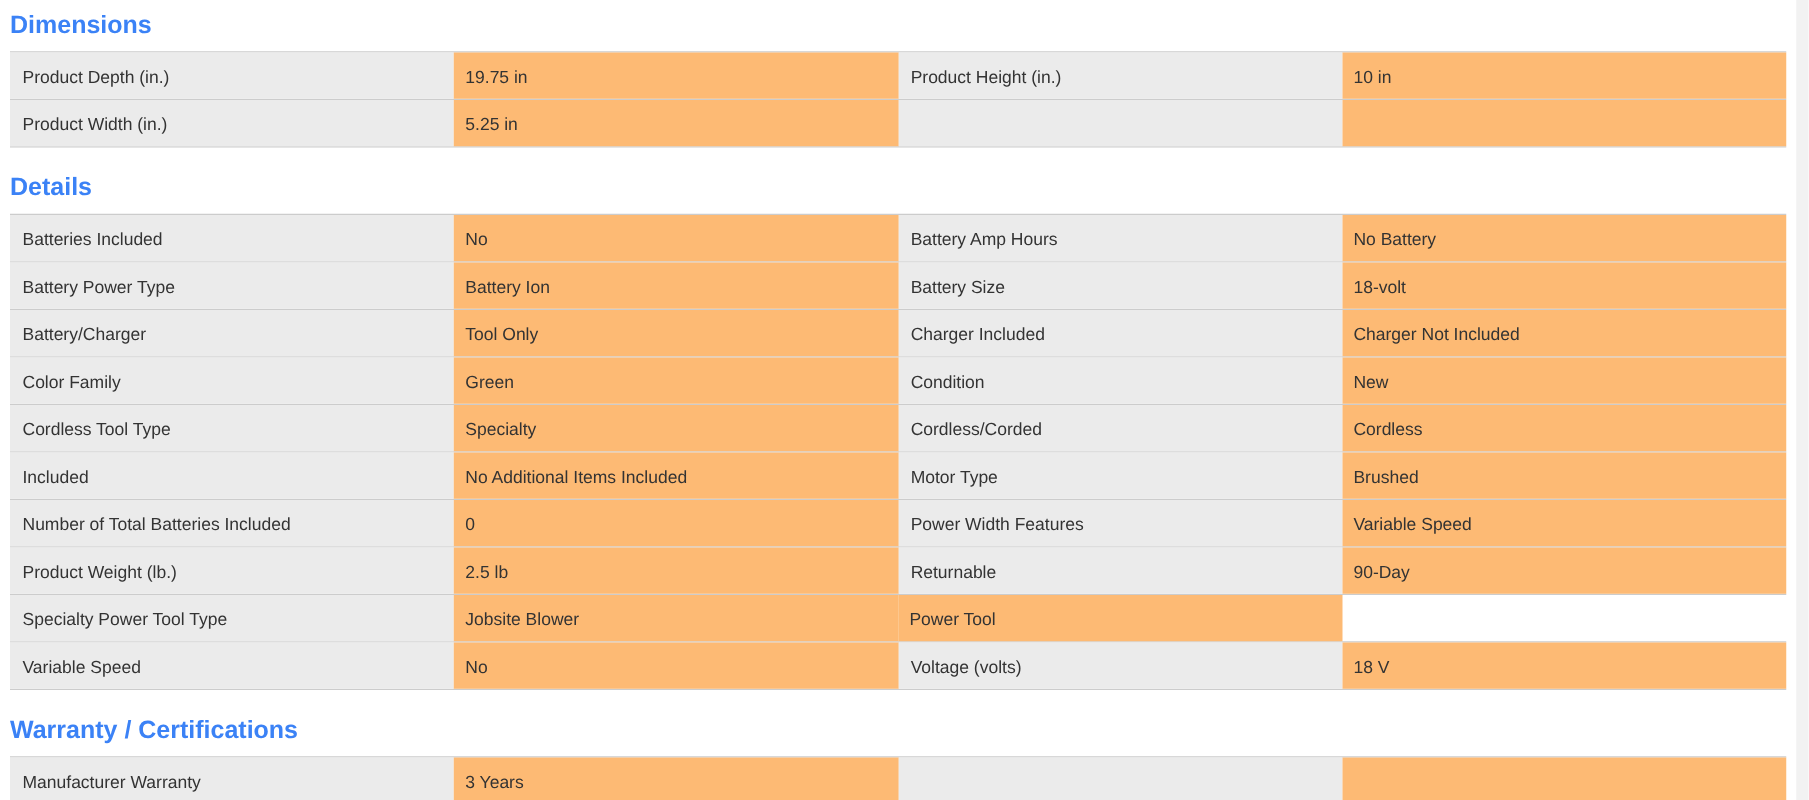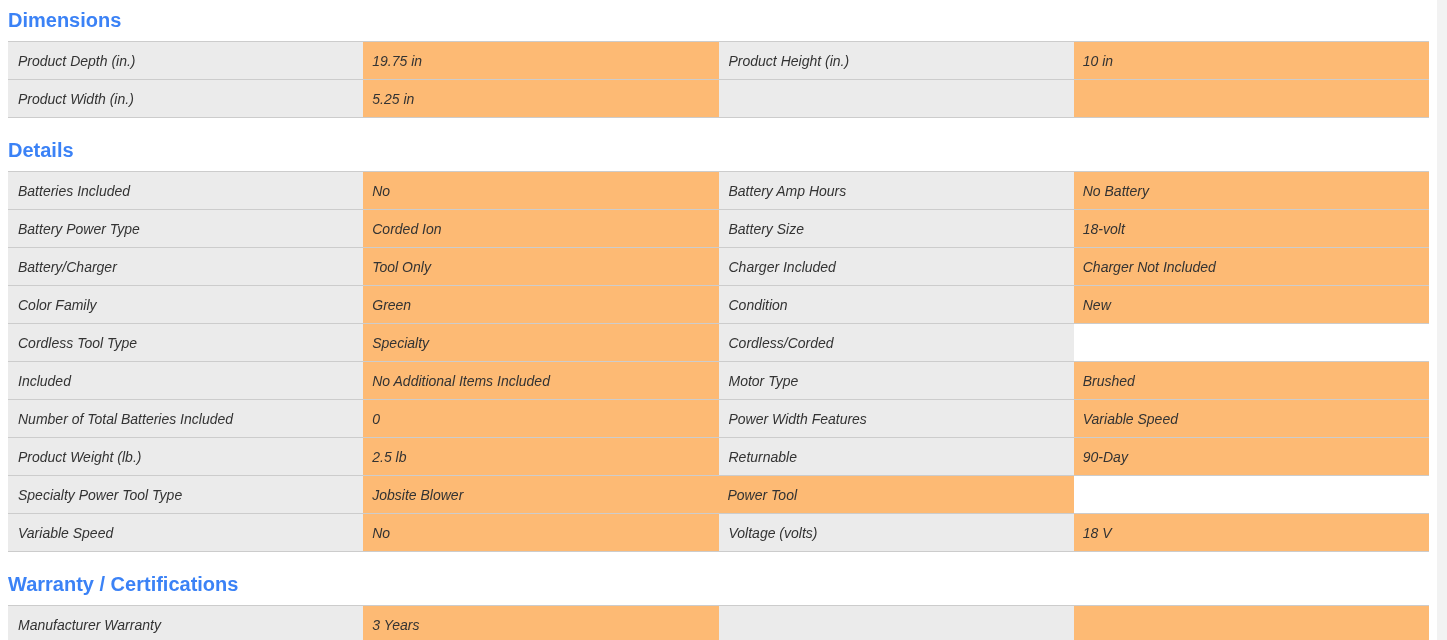--- a/index.html
+++ b/index.html
@@ -22,21 +22,20 @@
     font-size: 20px;
     line-height: 24px;
     font-weight: 700;
     color: #3b82f6;
     margin: 20px 0 9px 0;
   }
   .section-title:first-child { margin-top: 6px; }
   .spec-table {
     border-top: 1px solid #cccccc;
     width: 100%;
-    font-style: italic;
   }
   .spec-row {
     display: flex;
     height: 38px;
     border-bottom: 1px solid #cccccc;
   }
   .cell {
     flex: 0 0 25%;
     display: flex;
     align-items: center;
@@ -82,40 +81,41 @@
     <h2 class="section-title">Details</h2>
     <div class="spec-table">
       <div class="spec-row">
         <div class="cell label">Batteries Included</div>
         <div class="cell value">No</div>
         <div class="cell label">Battery Amp Hours</div>
         <div class="cell value">No Battery</div>
       </div>
       <div class="spec-row">
         <div class="cell label">Battery Power Type</div>
-        <div class="cell value">Corded Ion</div>
+        <div class="cell value">Battery Ion</div>
         <div class="cell label">Battery Size</div>
         <div class="cell value">18-volt</div>
       </div>
       <div class="spec-row">
         <div class="cell label">Battery/Charger</div>
         <div class="cell value">Tool Only</div>
         <div class="cell label">Charger Included</div>
         <div class="cell value">Charger Not Included</div>
       </div>
       <div class="spec-row">
         <div class="cell label">Color Family</div>
         <div class="cell value">Green</div>
         <div class="cell label">Condition</div>
         <div class="cell value">New</div>
       </div>
       <div class="spec-row">
         <div class="cell label">Cordless Tool Type</div>
         <div class="cell value">Specialty</div>
         <div class="cell label">Cordless/Corded</div>
+        <div class="cell value">Cordless</div>
       </div>
       <div class="spec-row">
         <div class="cell label">Included</div>
         <div class="cell value">No Additional Items Included</div>
         <div class="cell label">Motor Type</div>
         <div class="cell value">Brushed</div>
       </div>
       <div class="spec-row">
         <div class="cell label">Number of Total Batteries Included</div>
         <div class="cell value">0</div>

